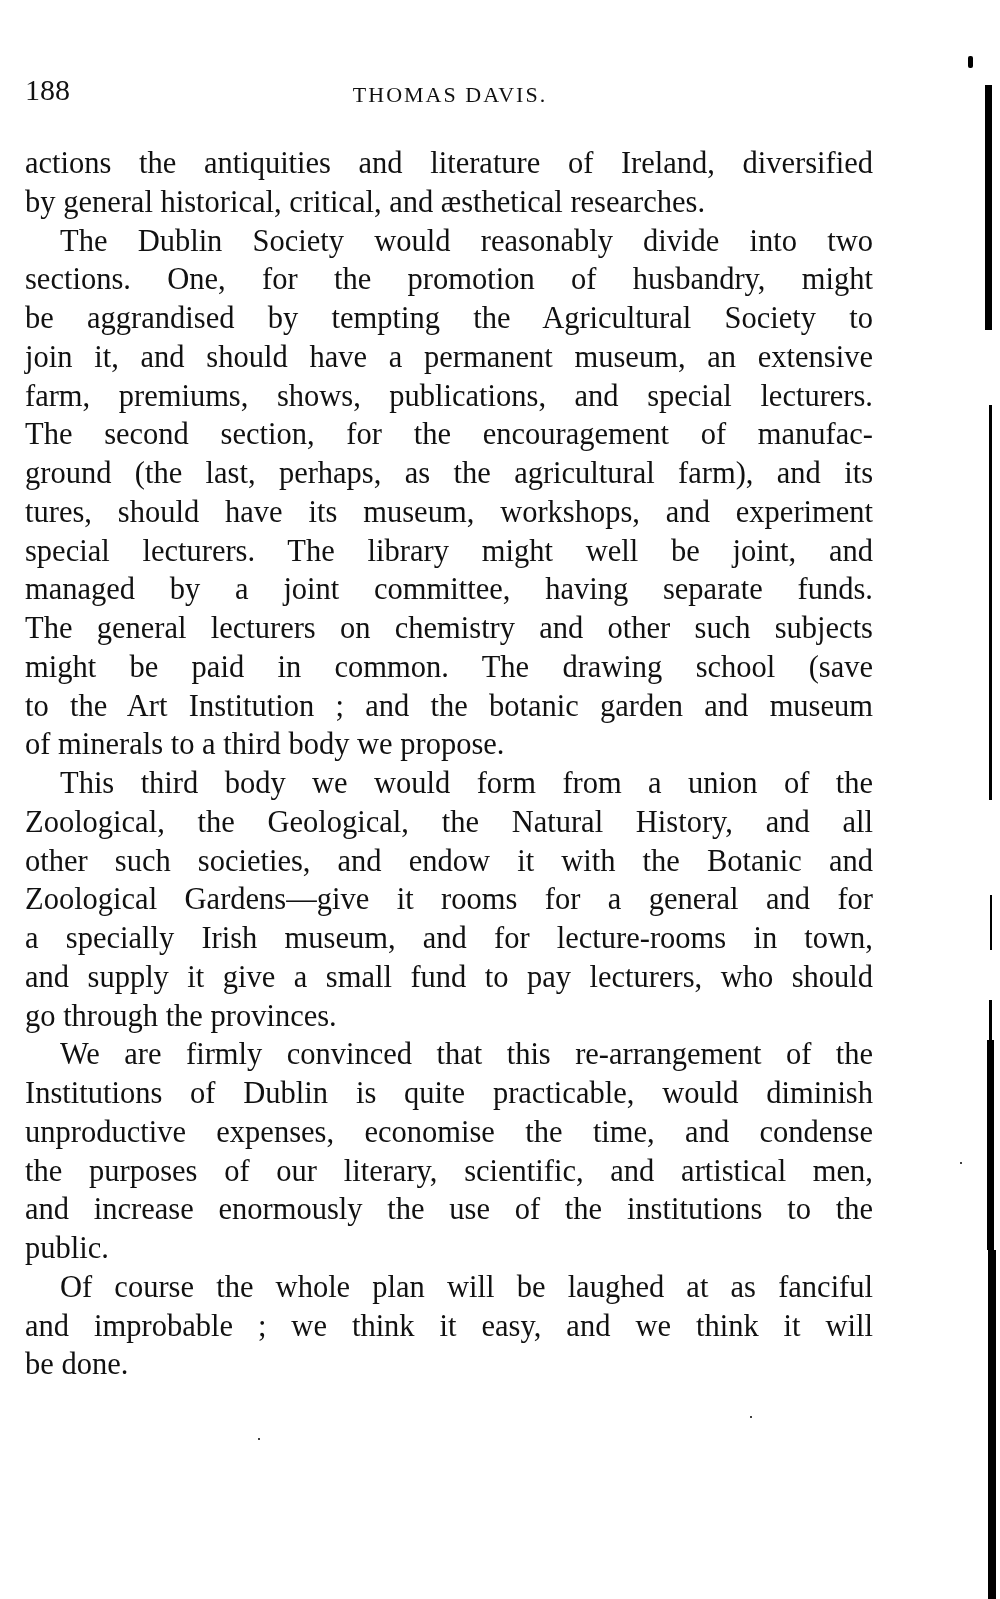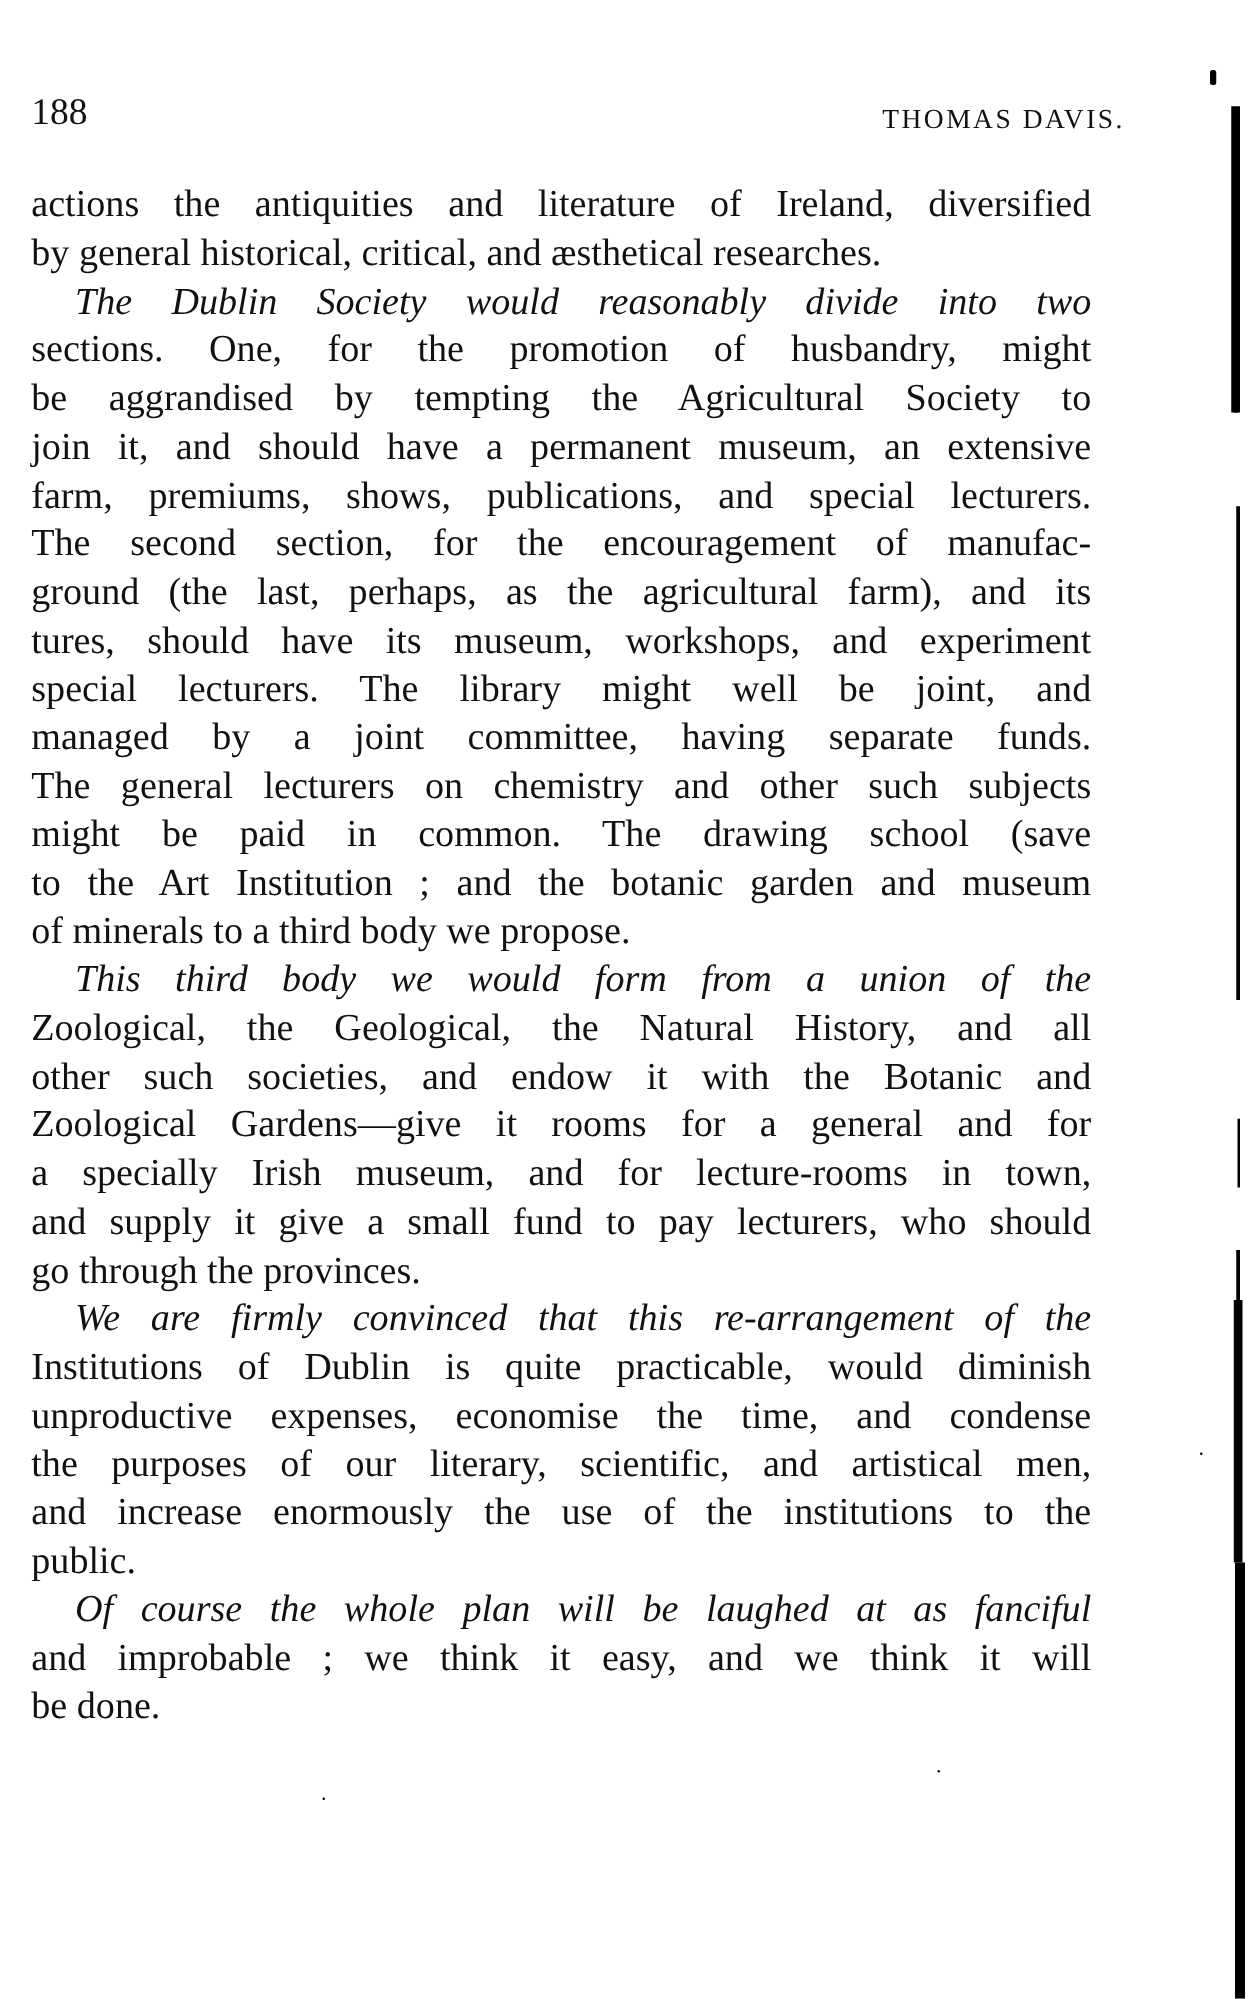--- a/index.html
+++ b/index.html
@@ -20,21 +20,21 @@
       left: 25px;
       top: 72px;
       font-size: 30px;
       line-height: 36px;
     }
     .running-head {
       position: absolute;
       left: 0;
       width: 900px;
       top: 80px;
-      text-align: right;
+      text-align: center;
       font-size: 22px;
       letter-spacing: 2px;
       line-height: 30px;
     }
     .body-text {
       position: absolute;
       left: 25px;
       top: 144px;
       width: 848px;
     }
@@ -46,21 +46,20 @@
       text-align: justify;
       text-align-last: justify;
       white-space: nowrap;
       overflow: visible;
     }
     .line.last {
       text-align-last: left;
     }
     .line.indent {
       padding-left: 35px;
-      font-style: italic;
     }
     
     .scan-edge {
       position: absolute;
       background: #000;
     }
     .speck {
       position: absolute;
       background: #000;
       border-radius: 50%;

